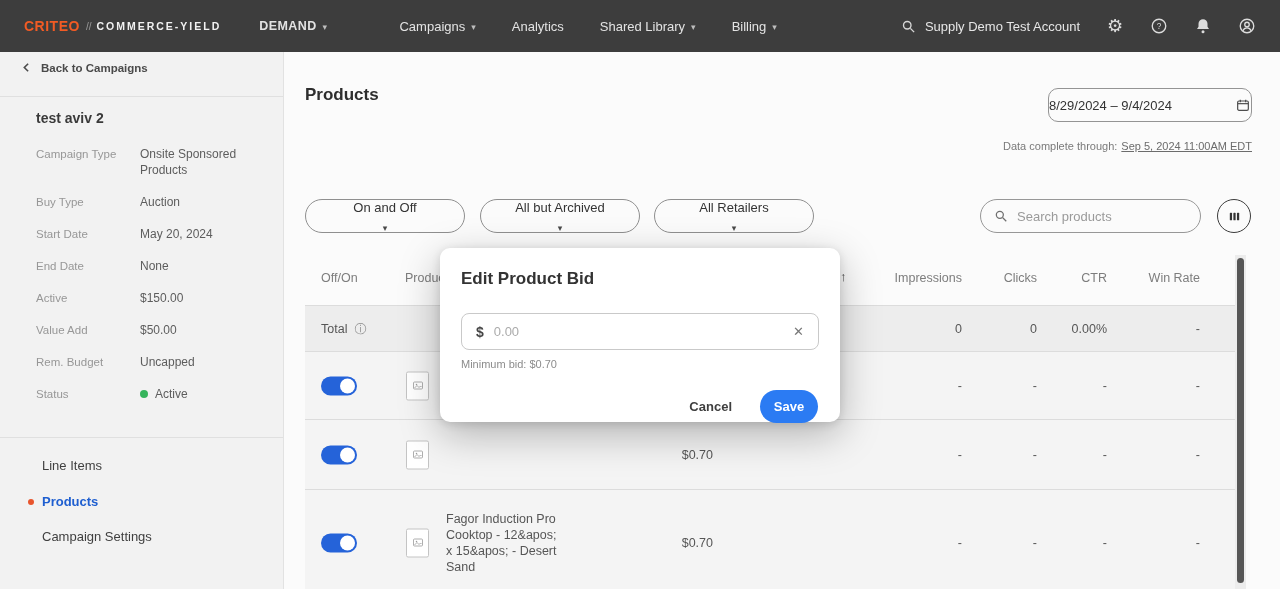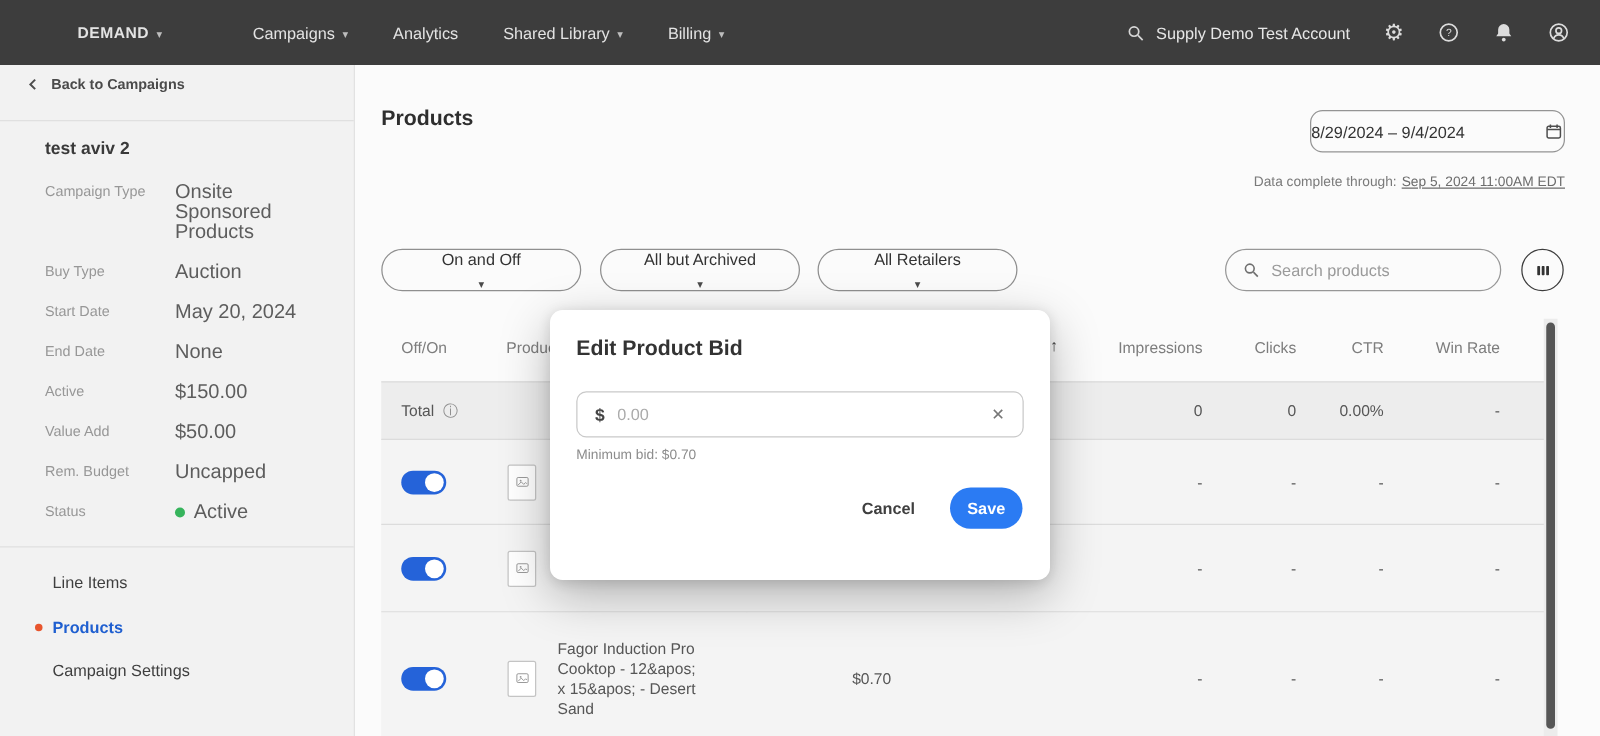--- a/index.html
+++ b/index.html
@@ -28,21 +28,21 @@
   
   .sidebar { position:absolute; top:52px; left:0; width:284px; bottom:0; background:#f2f2f2; border-right:1px solid #e2e2e2; z-index:5; }
   .back-row { position:absolute; top:9px; left:20px; display:flex; align-items:center; gap:8px; cursor:pointer; }
   .back-chevron { width:13px; height:13px; color:#4d4d4d; }
   .back-label { font-size:11.5px; font-weight:700; color:#4a4a4a; }
   .sb-divider { position:absolute; left:0; right:0; border-top:1px solid #e0e0e0; }
   .campaign-name { position:absolute; top:58px; left:36px; font-size:14px; font-weight:600; color:#3a3a3a; }
   .details { position:absolute; top:94px; left:36px; width:232px; }
   .detail-row { display:grid; grid-template-columns:104px 1fr; margin-bottom:16px; }
   .detail-label { font-size:11.5px; color:#979797; line-height:16px; }
-  .detail-value { font-size:16px; color:#5d5d5d; line-height:16px; }
+  .detail-value { font-size:12px; color:#5d5d5d; line-height:16px; }
   .status-dot { display:inline-block; width:8px; height:8px; border-radius:50%; background:#36b45c; margin-right:7px; }
   .sb-nav-item { position:absolute; left:42px; font-size:13px; font-weight:500; color:#3f3f3f; cursor:pointer; }
   .sb-nav-item.active { color:#1f5fd0; font-weight:600; }
   .products-bullet { position:absolute; left:-14px; top:5px; width:6px; height:6px; border-radius:50%; background:#e8552d; }
 
   
   .main { position:absolute; left:284px; top:52px; right:0; bottom:0; background:#fbfbfb; overflow:hidden; }
   .page-title { position:absolute; top:33px; left:21px; font-size:17px; font-weight:700; color:#2e2e2e; }
   .date-picker { position:absolute; top:36px; right:28px; width:204px; height:34px; border:1px solid #949494; border-radius:10px;
                  display:flex; align-items:center; justify-content:space-between; padding:0 0; font-size:13px; color:#333;
@@ -90,21 +90,21 @@
   .toggle .knob { position:absolute; top:2px; right:2px; width:15px; height:15px; border-radius:50%; background:#fff; }
   .prod-img { width:23px; height:29px; border:1px solid #c4c4c4; border-radius:2px; background:#ffffff;
               display:flex; align-items:center; justify-content:center; }
   .prod-img svg { width:12px; height:12px; }
 
   
   .scroll-track { position:absolute; left:951px; top:203px; bottom:0; width:11px; background:#ececec; }
   .scroll-thumb { position:absolute; left:953px; top:206px; width:7px; height:325px; border-radius:4px; background:#565656; cursor:pointer; }
 
   
-  .modal { position:absolute; left:440px; top:248px; width:400px; height:216px; background:#ffffff; border-radius:10px;
+  .modal { position:absolute; left:440px; top:248px; width:400px; height:174px; background:#ffffff; border-radius:10px;
            box-shadow:0 12px 40px rgba(0,0,0,.28), 0 2px 10px rgba(0,0,0,.12); z-index:100; }
   .modal-title { position:absolute; top:21px; left:21px; font-size:17px; font-weight:600; color:#333; }
   .bid-field { position:absolute; top:65px; left:21px; width:358px; height:37px; border:1px solid #c9c9c9; border-radius:8px;
                background:#fff; display:flex; align-items:center; padding:0 14px; gap:10px; }
   .bid-currency { font-size:14px; font-weight:600; color:#444; }
   .bid-input { border:none; outline:none; flex:1; font-size:13px; color:#0c4a6e; background:transparent;
                font-family:"Liberation Sans","DejaVu Sans",sans-serif; }
   .bid-input::placeholder { color:#ababab; }
   .bid-clear { font-size:13px; color:#777; cursor:pointer; background:none; border:none; padding:0; line-height:1; }
   .min-bid { position:absolute; top:110px; left:21px; font-size:11px; color:#8c8c8c; }
@@ -113,20 +113,25 @@
                 font-family:"Liberation Sans","DejaVu Sans",sans-serif; }
   .save-btn { width:58px; height:33px; border:none; border-radius:17px; background:#2b7bf3; color:#fff; font-size:13px;
               font-weight:600; cursor:pointer; font-family:"Liberation Sans","DejaVu Sans",sans-serif; }
 </style>
 </head>
 <body>
 
 <div id="screen">
 
   <header class="topnav">
+    <div class="brand">
+      <span class="brand-criteo">CRITEO</span>
+      <span class="brand-sep">//</span>
+      <span class="brand-cy">COMMERCE-YIELD</span>
+    </div>
     <div class="nav-item nav-demand">
       <span>DEMAND</span>
       <span class="caret">▾</span>
     </div>
     <nav class="menu">
       <div class="nav-item">
         <span>Campaigns</span>
         <span class="caret">▾</span>
       </div>
       <div class="nav-item">

